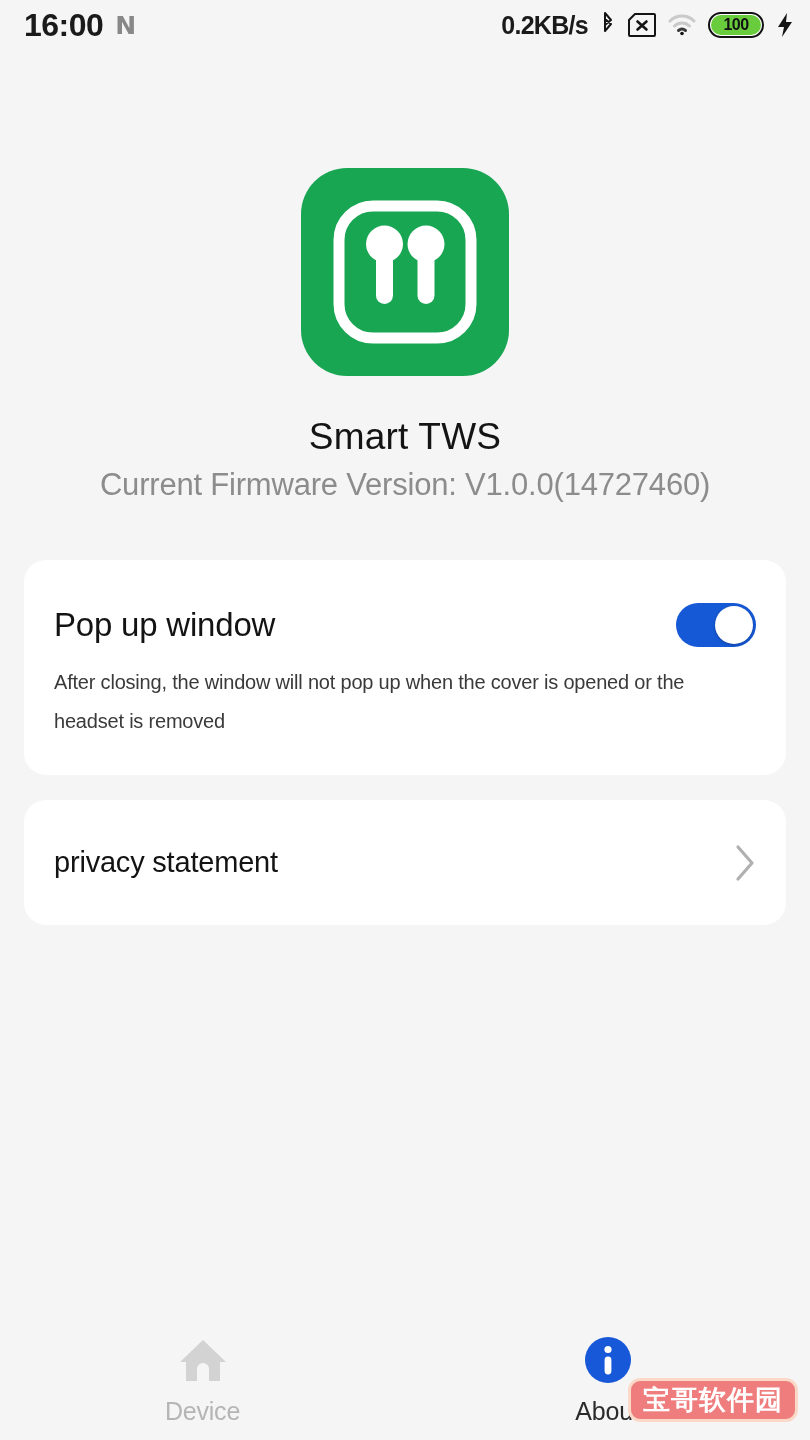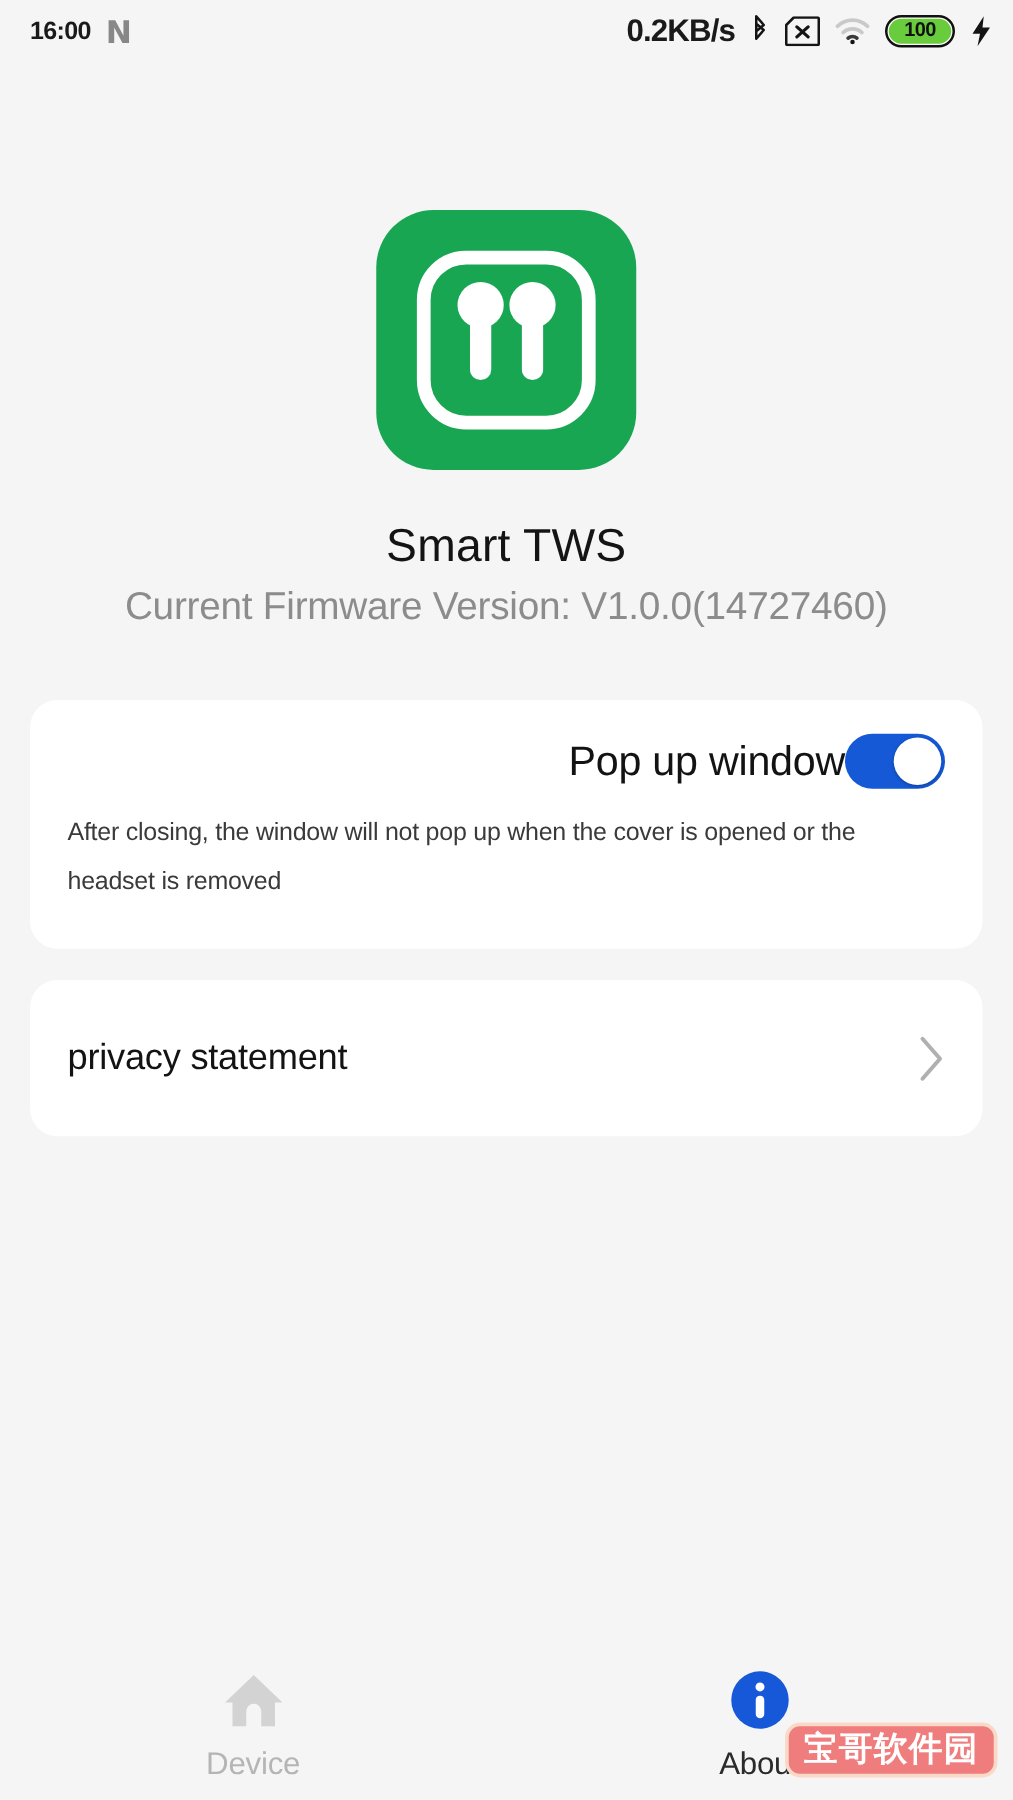--- a/index.html
+++ b/index.html
@@ -18,21 +18,21 @@
 
   
   .status-bar {
     height:50px; flex:0 0 50px;
     display:flex; align-items:center;
     padding:0 16px 0 24px;
     background:#f5f5f5;
   }
   .sb-left { display:flex; align-items:center; gap:12px; }
   .sb-time {
-    font-size:20px; font-weight:bold; color:#1a1a1a;
+    font-size:32px; font-weight:bold; color:#1a1a1a;
     letter-spacing:-0.5px;
   }
   .sb-nfc {
     font-size:25px; font-weight:bold; color:#888;
     font-family:"DejaVu Sans", sans-serif;
     line-height:1;
   }
   .sb-right {
     margin-left:auto;
     display:flex; align-items:center; gap:12px;
@@ -95,21 +95,21 @@
     padding:57px 24px 0 24px;
   }
   .card {
     background:#ffffff;
     border-radius:22px;
   }
   .card.popup {
     padding:27px 30px 34px 30px;
   }
   .row-head {
-    display:flex; align-items:center; justify-content:flex-end;
+    display:flex; align-items:center; justify-content:space-between;margin-top:16px;
   }
   .row-title {
     font-size:33px; color:#131313;
     letter-spacing:-0.2px;
   }
   .toggle {
     width:80px; height:44px;
     border-radius:22px;
     background:#1559d6;
     position:relative;

